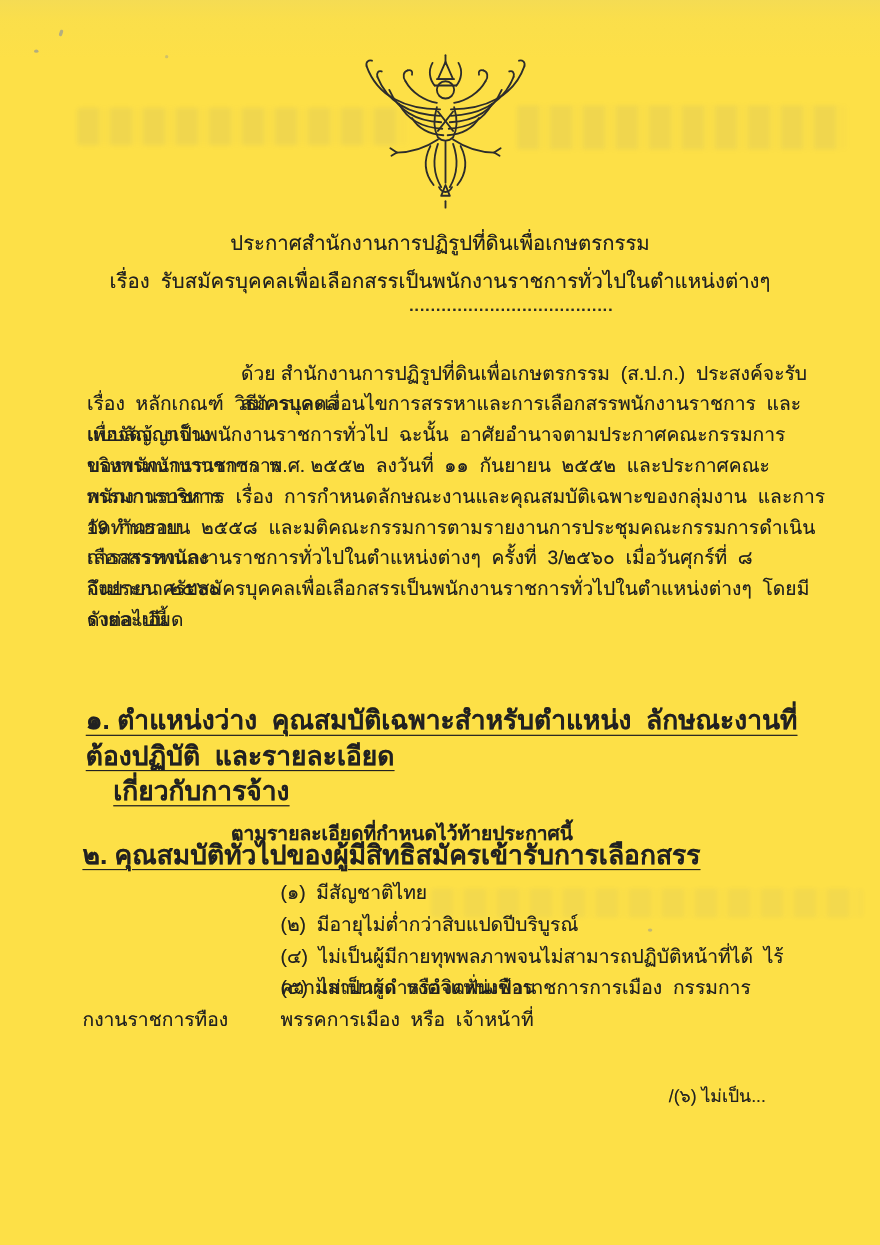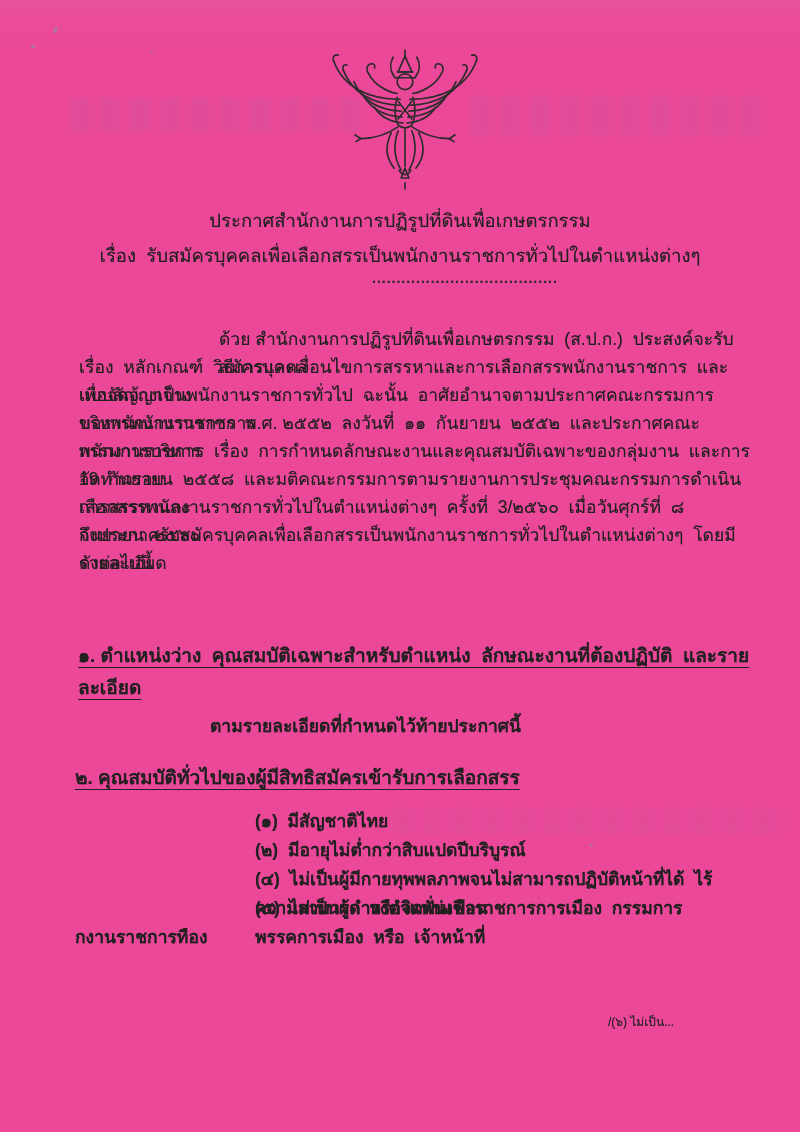--- a/index.html
+++ b/index.html
@@ -1,20 +1,20 @@
 <!DOCTYPE html>
 <html><head>
 <meta charset="utf-8">
 <style>
   html,body{margin:0;padding:0;background:#e9e9e9;}
   .page{
     position:relative;
     width:800px;height:1132px;
     margin:0 auto;
-    background:#ec4899;
+    background:#fde047;
     overflow:hidden;
     font-family:"Liberation Sans", sans-serif;
     color:#212121;
   }
   
   .scan-top-tint{
     position:absolute;left:0;top:0;width:800px;height:54px;
     background:linear-gradient(180deg, rgba(170,182,192,0.10) 0, rgba(170,182,192,0.03) 18px, rgba(255,255,255,0) 54px);
   }
   .bleed-band{
@@ -45,33 +45,33 @@
   .dots-divider{
     position:absolute;left:372px;top:270px;width:160px;text-align:center;
     font-size:14px;font-weight:700;letter-spacing:1px;color:#2a2a2a;
   }
 
   .paragraph{position:absolute;left:79px;top:325px;width:676px;}
   .para-line{font-size:17.5px;line-height:28px;height:28px;}
   .para-line.first{padding-left:140px;}
 
   .section1{position:absolute;left:78px;top:640px;width:676px;}
-  .sec-heading{font-size:19px;font-weight:700;line-height:32px;}
+  .sec-heading{font-size:24px;font-weight:700;line-height:32px;}
   .sec-heading .u{text-decoration:underline;text-underline-offset:5px;text-decoration-thickness:1.4px;}
   .sec1-line2{padding-left:25px;}
   .sec1-detail{font-size:17.5px;line-height:28px;margin-top:8px;padding-left:132px;font-weight:700;}
 
   .section2{position:absolute;left:75px;top:762px;width:680px;}
-  .sec2-items{margin-top:13px;font-weight:bold;}
+  .sec2-items{margin-top:3px;}
   .item-line{font-size:17.5px;line-height:29px;height:29px;}
   .item-line.indent{padding-left:180px;}
 
   .footer-note{
-    position:absolute;left:608px;top:1012px;
-    font-size:12px;color:#222;
+    position:absolute;left:608px;top:984px;
+    font-size:16px;color:#222;
   }
 </style>
 </head>
 <body>
 
 <div class="page">
 
   <div class="scan-top-tint"></div>
   <div class="bleed-band bleed-1"></div>
   <div class="bleed-band bleed-2"></div>
@@ -151,20 +151,21 @@
     <div class="para-line txt">ของพนักงานราชการ  พ.ศ. ๒๕๕๒  ลงวันที่  ๑๑  กันยายน  ๒๕๕๒  และประกาศคณะกรรมการบริหาร</div>
     <div class="para-line txt">พนักงานราชการ  เรื่อง  การกำหนดลักษณะงานและคุณสมบัติเฉพาะของกลุ่มงาน  และการจัดทำกรอบ</div>
     <div class="para-line txt">19  กันยายน  ๒๕๕๘  และมติคณะกรรมการตามรายงานการประชุมคณะกรรมการดำเนินการสรรหาและ</div>
     <div class="para-line txt">เลือกสรรพนักงานราชการทั่วไปในตำแหน่งต่างๆ  ครั้งที่  3/๒๕๖๐  เมื่อวันศุกร์ที่  ๘  กันยายน  ๒๕๖๐</div>
     <div class="para-line txt">จึงประกาศรับสมัครบุคคลเพื่อเลือกสรรเป็นพนักงานราชการทั่วไปในตำแหน่งต่างๆ  โดยมีรายละเอียด</div>
     <div class="para-line txt">ดังต่อไปนี้</div>
   </div>
 
   <div class="section1">
     <div class="sec-heading txt"><span class="u">๑. ตำแหน่งว่าง  คุณสมบัติเฉพาะสำหรับตำแหน่ง  ลักษณะงานที่ต้องปฏิบัติ  และรายละเอียด</span></div>
+    <div class="sec-heading sec1-line2 txt"><span class="u">เกี่ยวกับการจ้าง</span></div>
     <div class="sec1-detail txt">ตามรายละเอียดที่กำหนดไว้ท้ายประกาศนี้</div>
   </div>
 
   <div class="section2">
     <div class="sec-heading txt"><span class="u">๒. คุณสมบัติทั่วไปของผู้มีสิทธิสมัครเข้ารับการเลือกสรร</span></div>
     <div class="sec2-items">
       <div class="item-line txt indent">(๑)  มีสัญชาติไทย</div>
       <div class="item-line txt indent">(๒)  มีอายุไม่ต่ำกว่าสิบแปดปีบริบูรณ์</div>
       <div class="item-line txt indent">(๔)  ไม่เป็นผู้มีกายทุพพลภาพจนไม่สามารถปฏิบัติหน้าที่ได้  ไร้ความสามารถ  หรือจิตฟั่นเฟือน</div>
       <div class="item-line txt indent">(๕)  ไม่เป็นผู้ดำรงตำแหน่งข้าราชการการเมือง  กรรมการพรรคการเมือง  หรือ  เจ้าหน้าที่</div>

